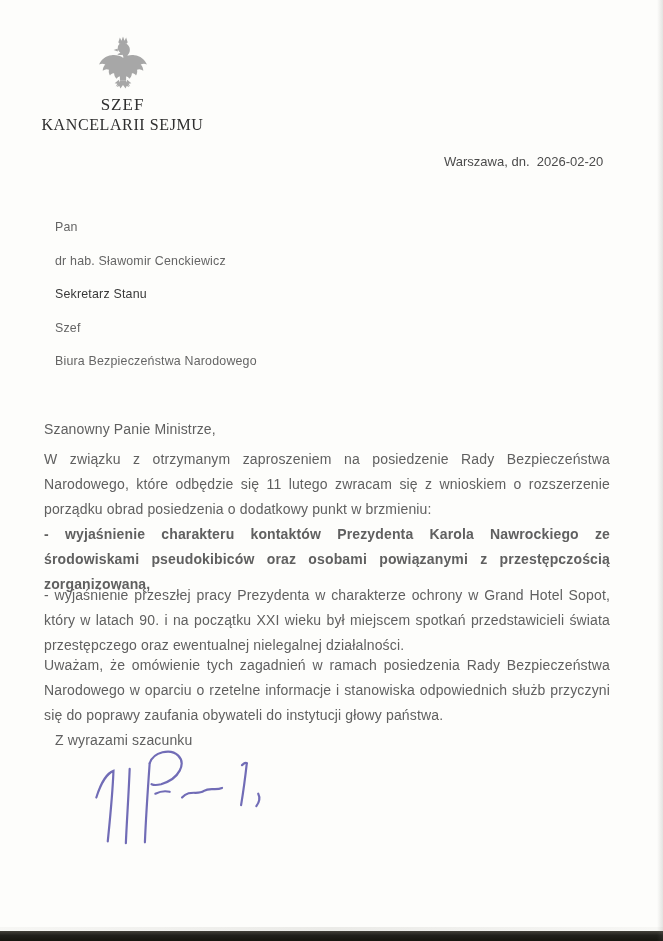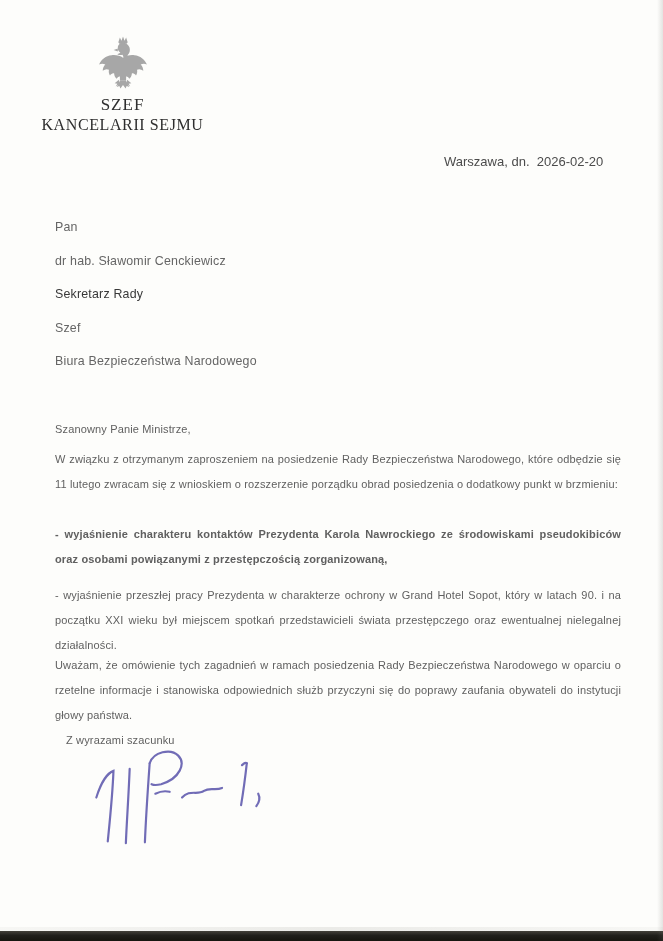--- a/index.html
+++ b/index.html
@@ -31,22 +31,22 @@
   
   .recipient { position: absolute; left: 55px; top: 220px; }
   .recipient .rline {
     height: 33.5px; font-size: 12.4px; font-weight: normal;
     color: #656565; letter-spacing: 0.2px;
   }
   .recipient .rline.emphasis { color: #383838; }
 
   
   .bodyblock {
-    position: absolute; left: 55px; width: 566px;
-    font-size: 11px; line-height: 25px; color: #606060;
+    position: absolute; left: 44px; width: 566px;
+    font-size: 14px; line-height: 25px; color: #606060;
     letter-spacing: 0.15px;
   }
   .justify { text-align: justify; }
   .salutation { top: 417px; }
   .para1 { top: 447px; }
   .para2 { top: 522px; font-weight: bold; }
   .para3 { top: 583px; }
   .para4 { top: 653px; }
   .closing { top: 728px; margin-left: 11px; }
 
@@ -87,21 +87,21 @@
     </svg>
     <div class="line1">SZEF</div>
     <div class="line2">KANCELARII SEJMU</div>
   </div>
 
   <div class="dateline">Warszawa, dn.  2026-02-20</div>
 
   <div class="recipient">
     <div class="rline">Pan</div>
     <div class="rline">dr hab. Sławomir Cenckiewicz</div>
-    <div class="rline emphasis">Sekretarz Rady</div>
+    <div class="rline emphasis">Sekretarz Stanu</div>
     <div class="rline">Szef</div>
     <div class="rline">Biura Bezpieczeństwa Narodowego</div>
   </div>
 
   <div class="bodyblock salutation">Szanowny Panie Ministrze,</div>
   <div class="bodyblock para1 justify">W związku z otrzymanym zaproszeniem na posiedzenie Rady Bezpieczeństwa Narodowego, które odbędzie się 11 lutego zwracam się z wnioskiem o rozszerzenie porządku obrad posiedzenia o dodatkowy punkt w brzmieniu:</div>
   <div class="bodyblock para2 justify">- wyjaśnienie charakteru kontaktów Prezydenta Karola Nawrockiego ze środowiskami pseudokibiców oraz osobami powiązanymi z przestępczością zorganizowaną,</div>
   <div class="bodyblock para3 justify">- wyjaśnienie przeszłej pracy Prezydenta w charakterze ochrony w Grand Hotel Sopot, który w latach 90. i na początku XXI wieku był miejscem spotkań przedstawicieli świata przestępczego oraz ewentualnej nielegalnej działalności.</div>
   <div class="bodyblock para4 justify">Uważam, że omówienie tych zagadnień w ramach posiedzenia Rady Bezpieczeństwa Narodowego w oparciu o rzetelne informacje i stanowiska odpowiednich służb przyczyni się do poprawy zaufania obywateli do instytucji głowy państwa.</div>
   <div class="bodyblock closing">Z wyrazami szacunku</div>

